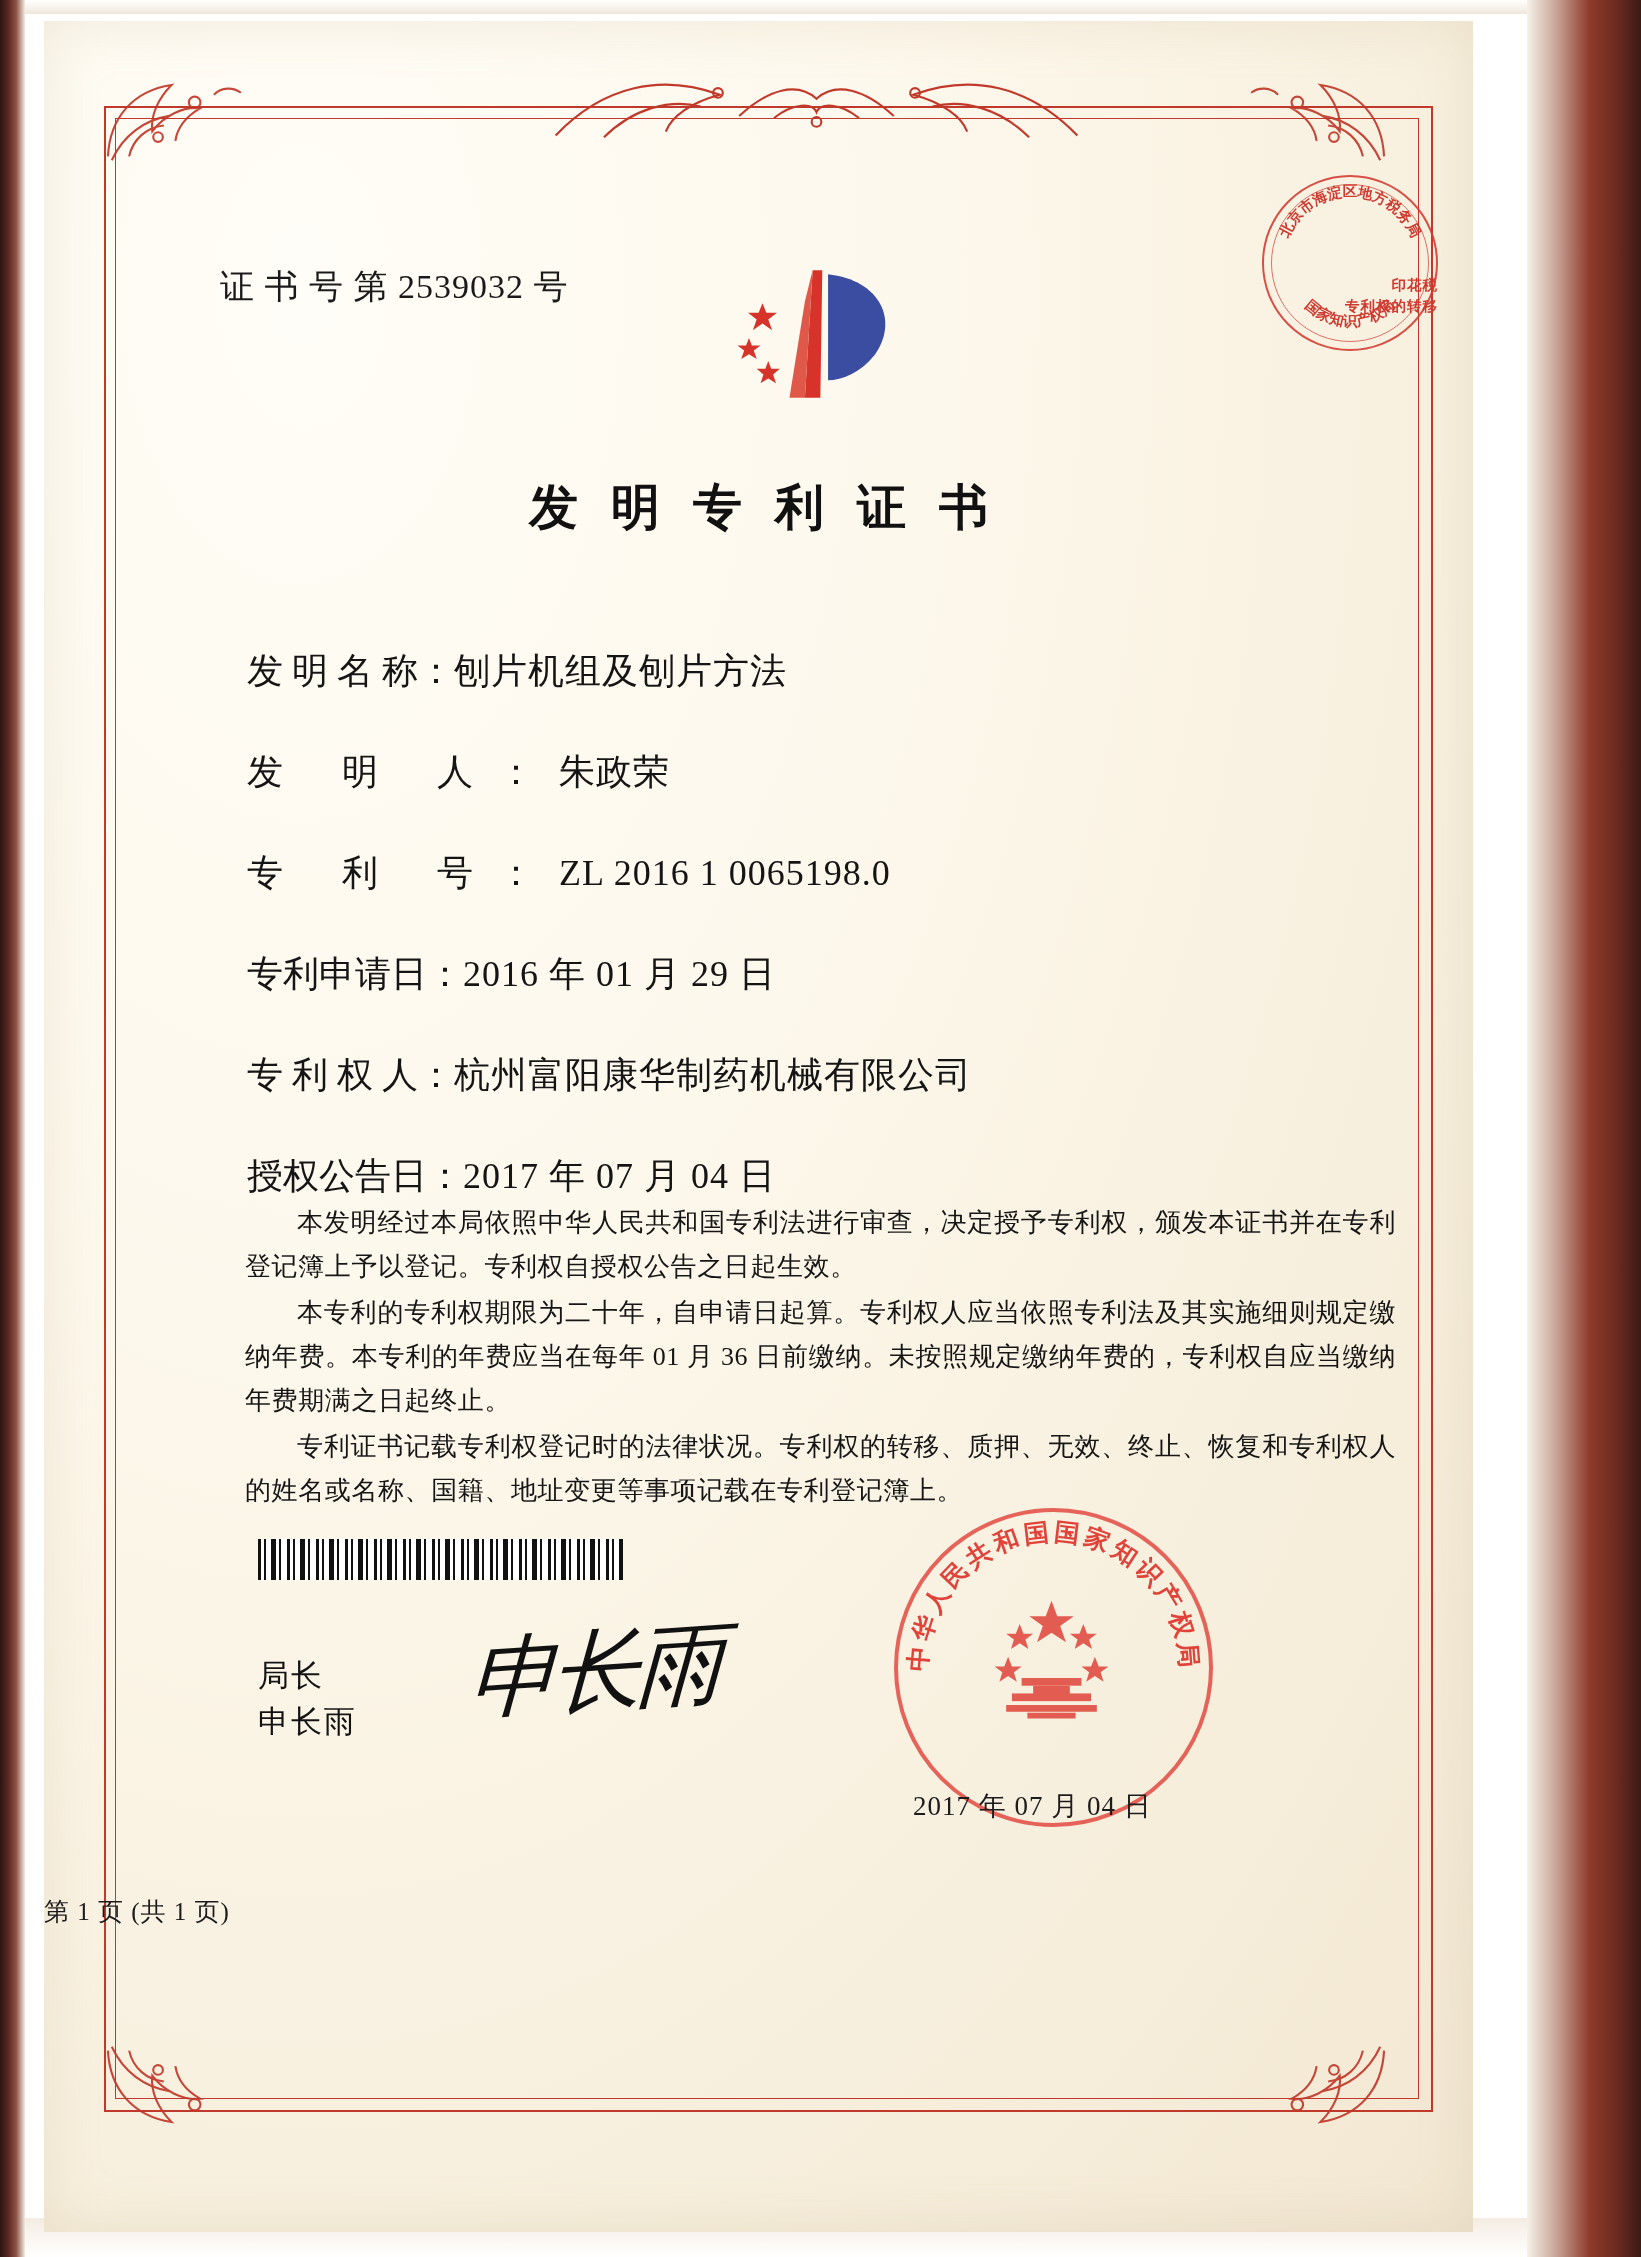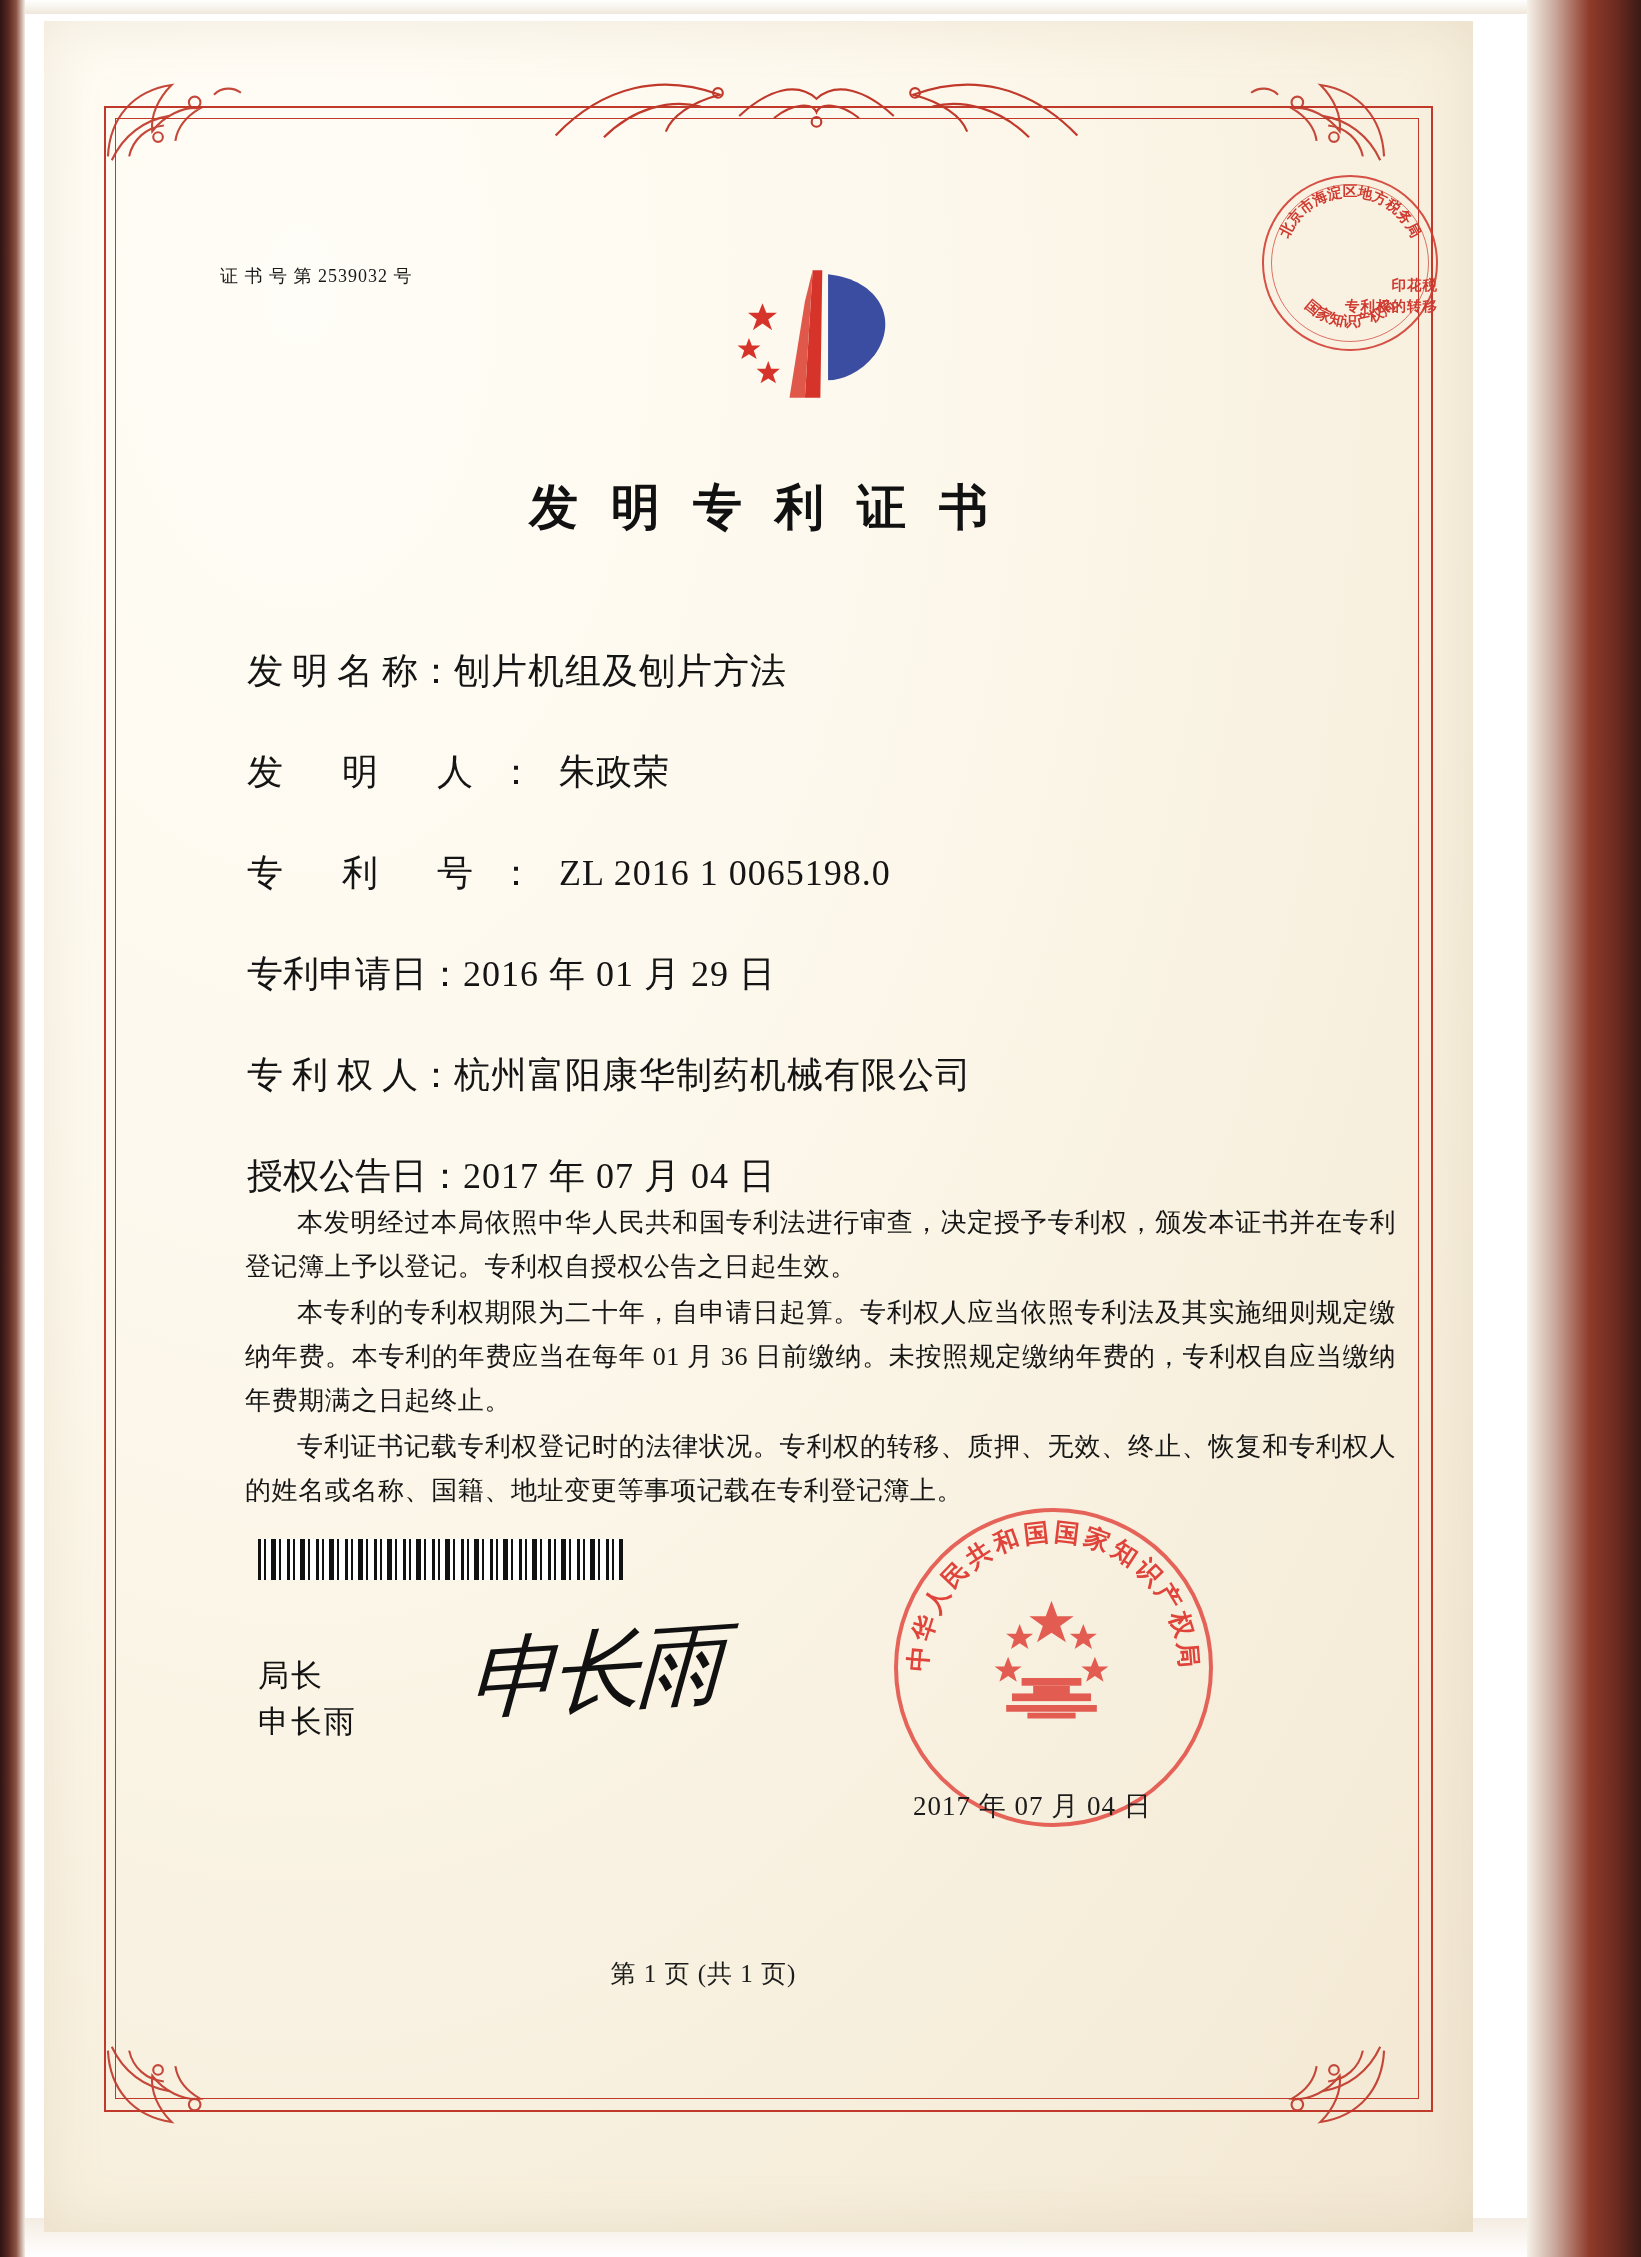--- a/index.html
+++ b/index.html
@@ -97,21 +97,21 @@
     top: 39px;
     width: 541px;
     height: 89px;
   }
 
   
   .cert-number {
     position: absolute;
     left: 176px;
     top: 243px;
-    font-size: 18px;
+    font-size: 34px;
     letter-spacing: 1px;
     color: #1a1a1a;
     white-space: nowrap;
   }
 
   .logo {
     position: absolute;
     left: 676px;
     top: 232px;
     width: 193px;
@@ -290,23 +290,22 @@
     font-size: 27px;
     color: #1c1c1c;
     letter-spacing: 1px;
     white-space: nowrap;
   }
 
   
   .footer {
     position: absolute;
     left: 0;
-    top: 1936px;
+    top: 1874px;
     width: 1319px;
-    text-align: center;
     font-size: 25px;
     color: #1b1b1b;
     letter-spacing: 1px;
   }
 </style>
 </head>
 <body>
 
 <div id="page">
 

